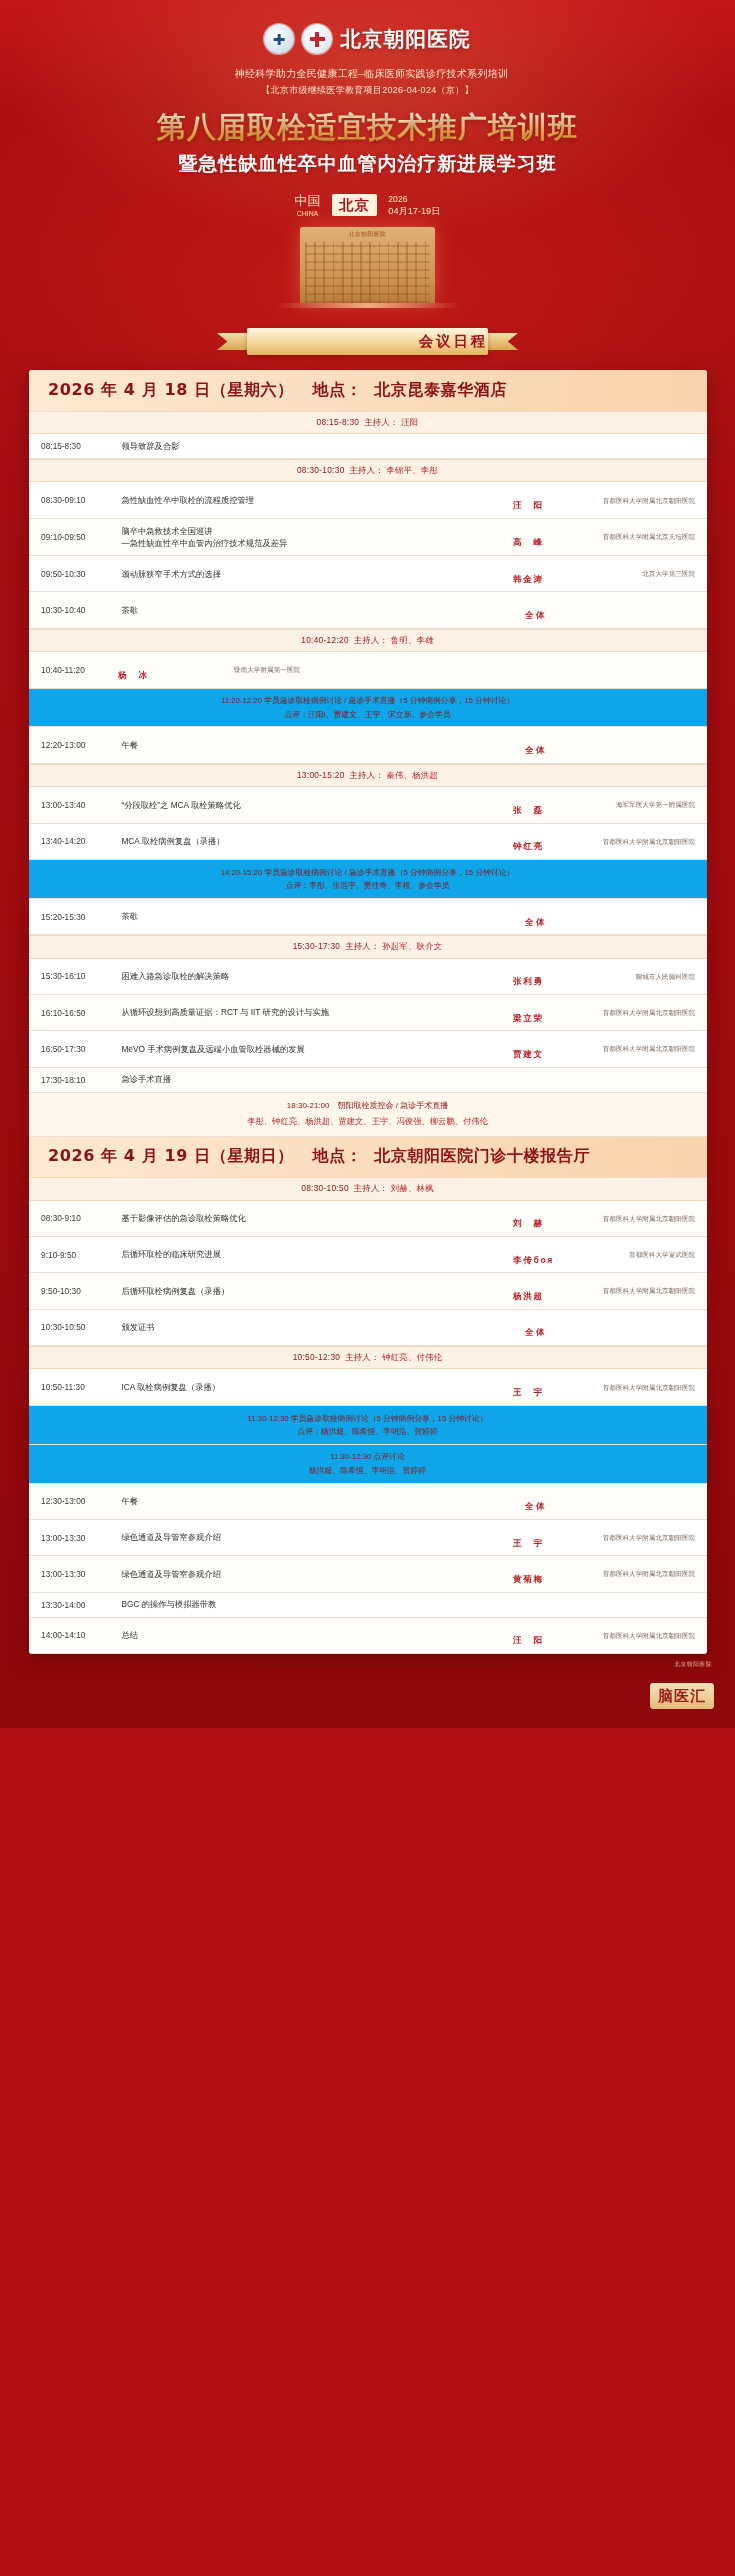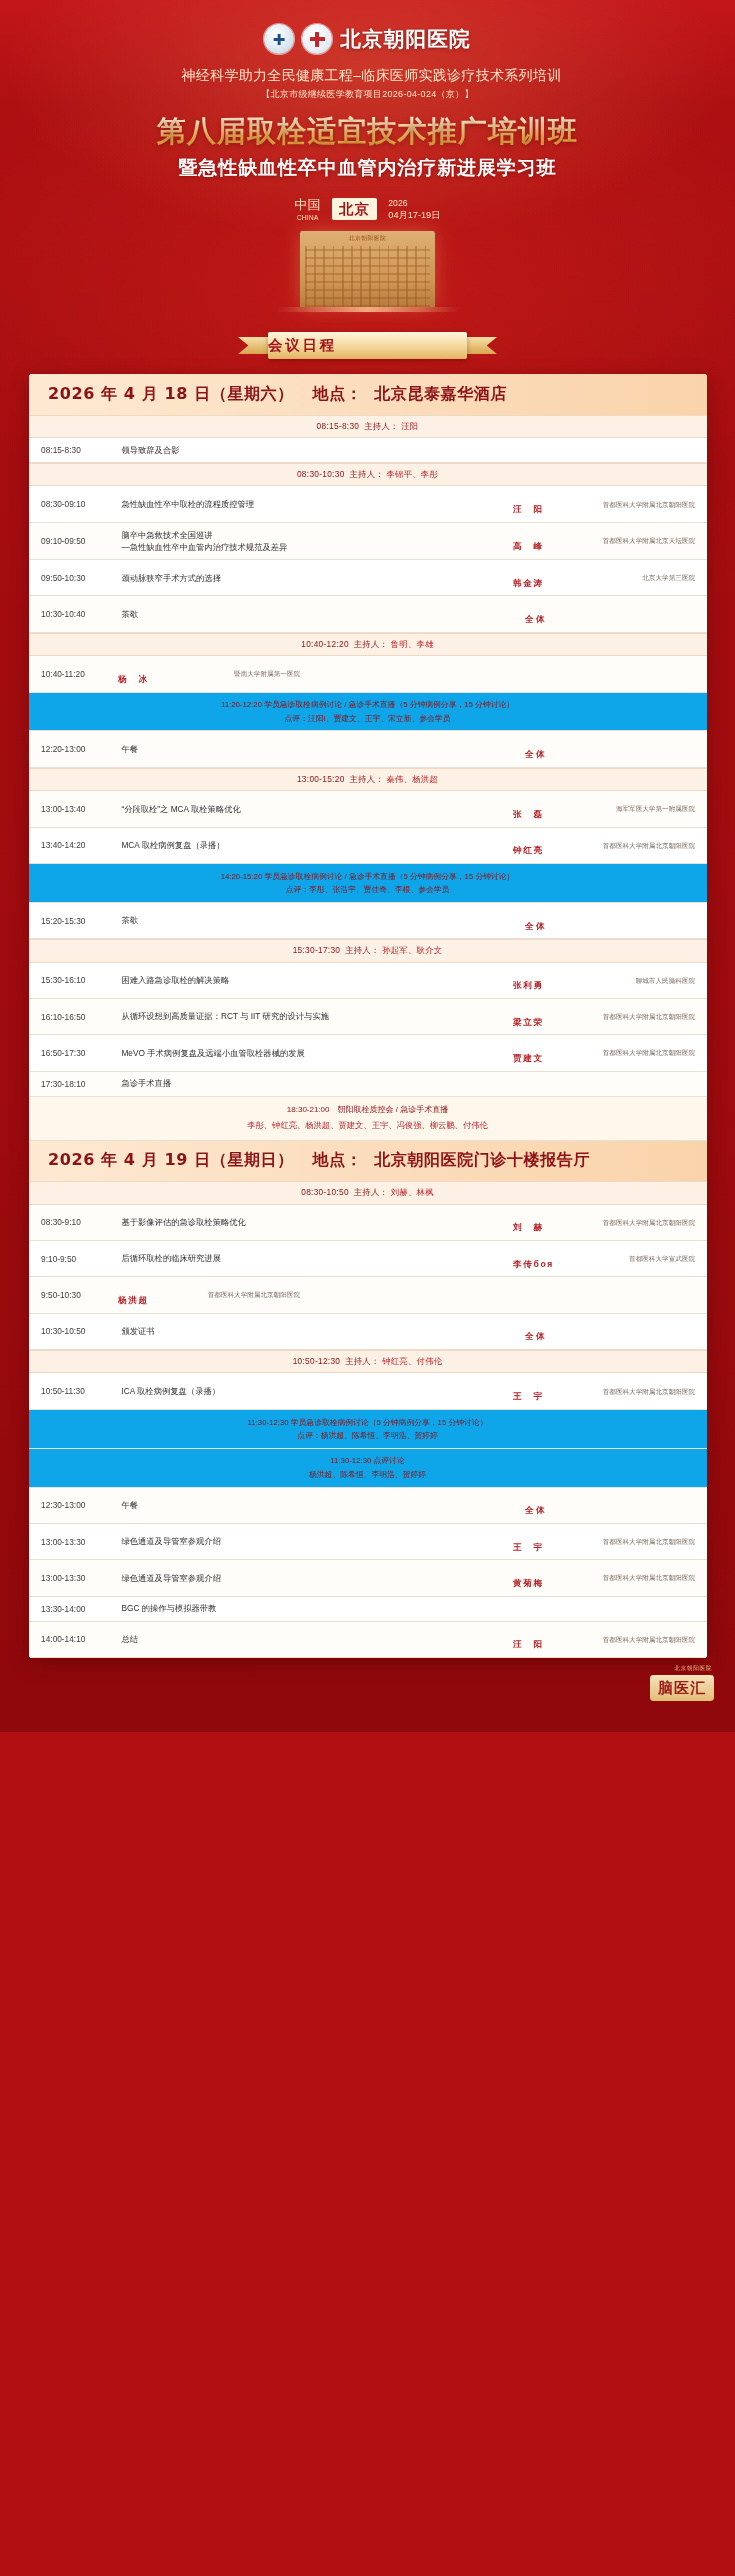--- a/index.html
+++ b/index.html
@@ -47,21 +47,21 @@
   }
   .logo-cross:before{width:15px;height:4px;}
   .logo-cross:after{width:4px;height:15px;}
   .logo-name{
     color:#ffffff;font-size:20.7px;font-weight:bold;letter-spacing:1.1px;
     font-family:"DejaVu Sans","Liberation Sans",sans-serif;
     text-shadow:0 1.1px 3.4px rgba(0,0,0,.35);
     white-space:nowrap;
   }
   .hdr-sub1{
-    margin-top:12.6px;color:#ffe6c9;font-size:14px;letter-spacing:0.3px;padding-left:8px;
+    margin-top:12.6px;color:#ffe6c9;font-size:10px;letter-spacing:0.3px;padding-left:8px;
   }
   .hdr-sub2{
     margin-top:3.4px;color:#ffe6c9;font-size:9px;letter-spacing:0.3px;
   }
 
   
   .title-wrap{ position:relative;z-index:2;text-align:center;margin-top:12.6px; }
   .title-main{
     font-size:29px;font-weight:bold;letter-spacing:1.1px;line-height:1.22;
     background:linear-gradient(180deg,#fff8e2 0%,#ffe9a8 38%,#f5c45c 64%,#e0a132 100%);
@@ -104,21 +104,21 @@
     background:
       repeating-linear-gradient(90deg, rgba(140,80,20,.35) 0 1.7px, rgba(255,230,190,0) 1.7px 9.2px),
       repeating-linear-gradient(0deg, rgba(140,80,20,.3) 0 1.7px, rgba(255,230,190,0) 1.7px 8px);
   }
   .bldg-base{
     position:relative;z-index:2;margin:0 auto;width:184px;height:5.7px;
     background:linear-gradient(90deg,rgba(255,210,150,0),rgba(255,215,160,.75),rgba(255,210,150,0));
   }
 
   
-  .ribbon-wrap{ position:relative;z-index:3;margin:19.5px auto 0;width:199px;text-align:left; }
+  .ribbon-wrap{ position:relative;z-index:3;margin:19.5px auto 0;width:241px;text-align:right; }
   .ribbon{
     position:relative;height:27.6px;line-height:27.6px;
     background:linear-gradient(180deg,#fff6e0,#f4d79a 55%,#e2b463);
     color:#a3121a;font-size:14.4px;font-weight:bold;letter-spacing:2.9px;
     border-radius:1.7px;
     box-shadow:0 1.7px 5.7px rgba(60,0,0,.3);
     font-family:"DejaVu Sans","Liberation Sans",sans-serif;
   }
   .ribbon:before,.ribbon:after{
     content:"";position:absolute;top:5.2px;width:34px;height:17px;
@@ -188,21 +188,21 @@
     padding:6.9px 17px;text-align:center;font-size:8px;color:#8d1216;line-height:1.8;
     border-bottom:0.6px solid #eadfd3;background:#fff6ec;
   }
   .broadcast .names{ color:#b5232a;font-size:8.3px; }
 
   
   .footer{
     position:relative;z-index:3;height:49px;margin-top:2.3px;
   }
   .footer .stamp{
-    position:absolute;right:20.7px;top:15px;
+    position:absolute;right:20.7px;top:27px;
     background:linear-gradient(180deg,#f6e2bc,#e3bd77);
     color:#9b1b17;font-size:15px;font-weight:bold;letter-spacing:1.1px;
     padding:3.4px 8px;border-radius:3.4px;
     font-family:"DejaVu Sans","Liberation Sans",sans-serif;
   }
   .footer .stamp-sub{
     position:absolute;right:23px;top:4.6px;color:#f0c089;font-size:5.7px;letter-spacing:0.6px;
   }
 </style>
 </head>
@@ -410,20 +410,21 @@
       <div class="c-org">首都医科大学附属北京朝阳医院</div>
     </div>
     <div class="row">
       <div class="c-time">9:10-9:50</div>
       <div class="c-topic">后循环取栓的临床研究进展</div>
       <div class="c-speaker">李传боя</div>
       <div class="c-org">首都医科大学宣武医院</div>
     </div>
     <div class="row">
       <div class="c-time">9:50-10:30</div>
+      <div class="c-topic">后循环取栓病例复盘（录播）</div>
       <div class="c-speaker">杨洪超</div>
       <div class="c-org">首都医科大学附属北京朝阳医院</div>
     </div>
     <div class="row">
       <div class="c-time">10:30-10:50</div>
       <div class="c-topic">颁发证书</div>
       <div class="c-speaker center all">全体</div>
       <div class="c-org"></div>
     </div>
 

